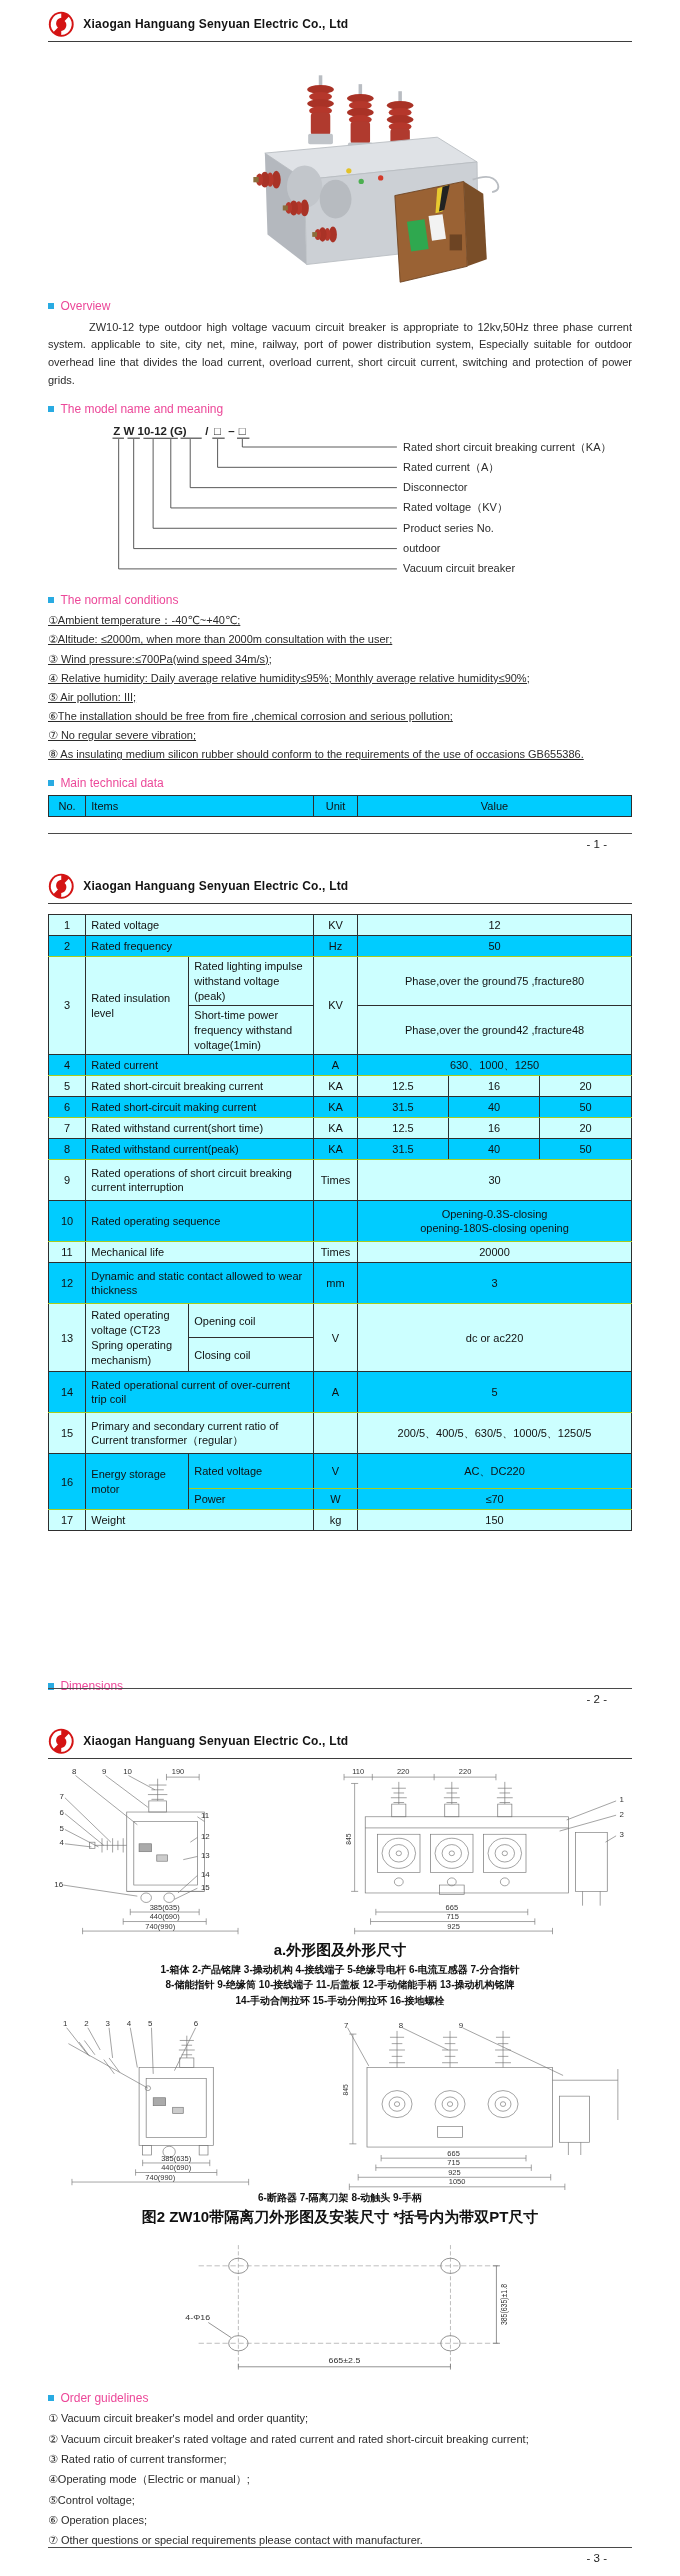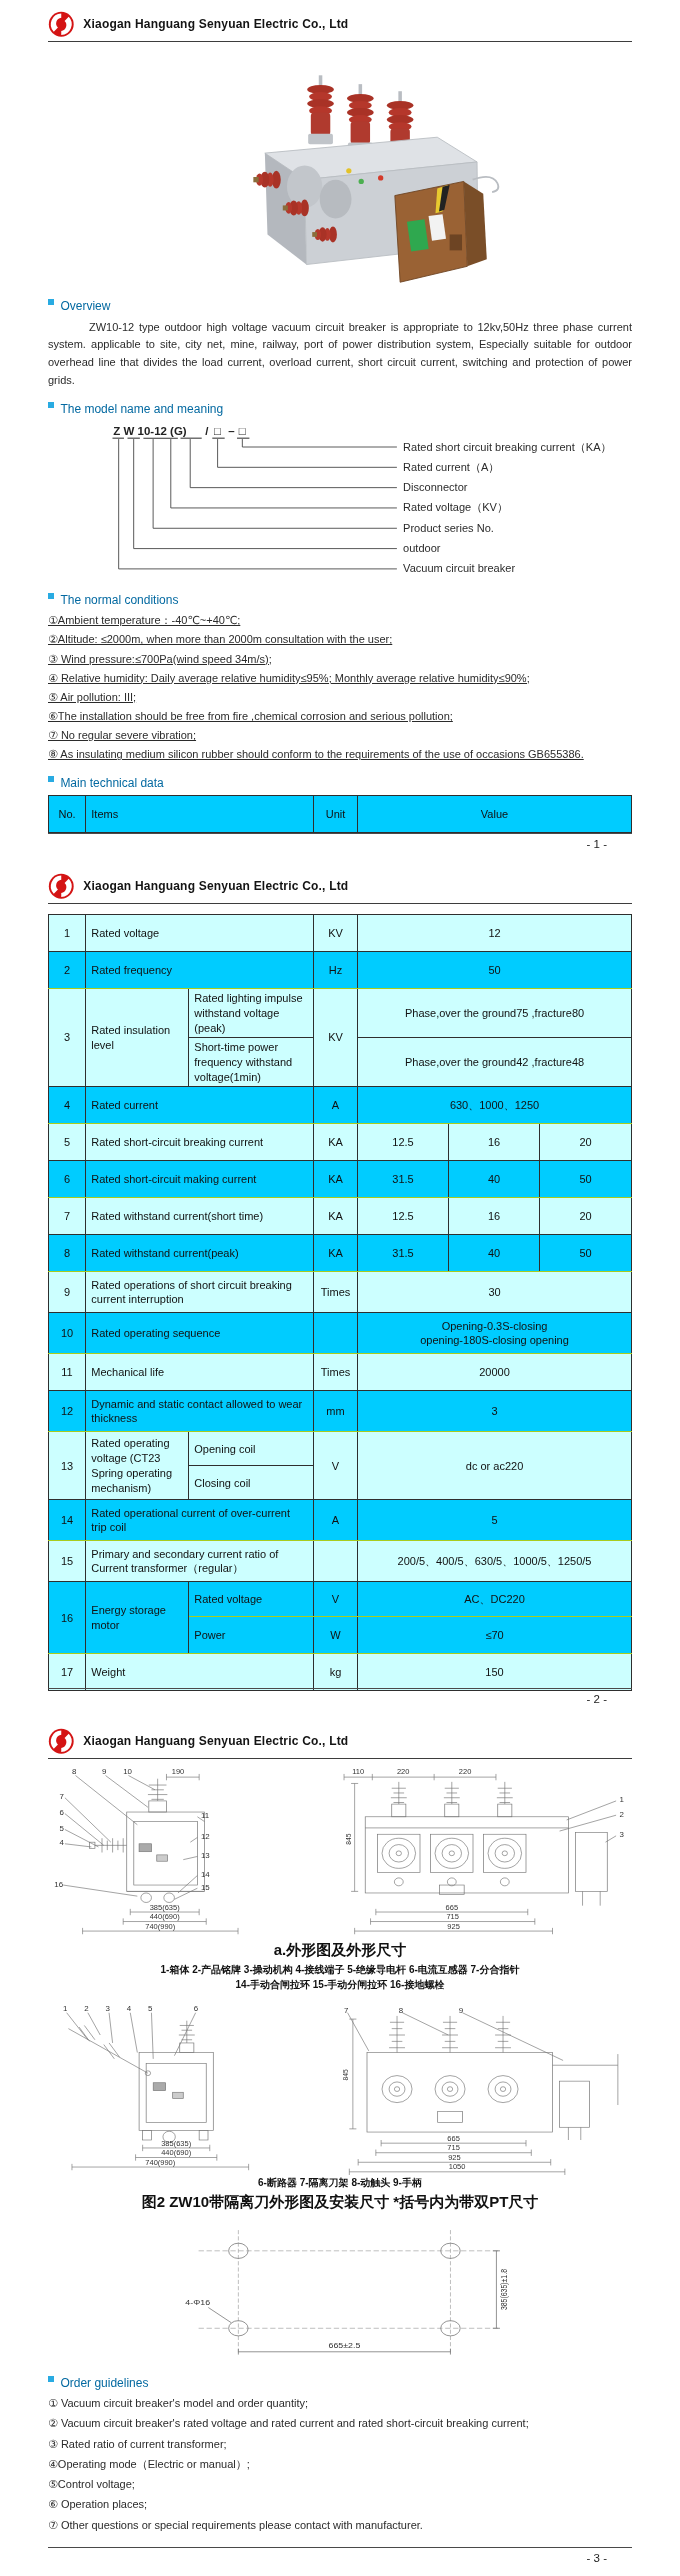--- a/index.html
+++ b/index.html
@@ -5,37 +5,37 @@
   html,body{margin:0;padding:0;}
   body{width:680px;background:#ffffff;font-family:"Liberation Sans","DejaVu Sans",sans-serif;color:#2b2b2b;}
   .page{position:relative;width:680px;overflow:hidden;}
   .p1{height:862px;} .p2{height:855px;} .p3{height:859px;}
   .inner{margin:0 48px;}
   
   .hdr{display:flex;align-items:center;gap:8.8px;padding-top:10.6px;border-bottom:1.8px solid #3d3d3d;padding-bottom:3.5px;text-align:right;}
   .hdr .logo{width:26.5px;height:26.5px;flex:0 0 auto;}
   .hdr .cname{font-size:12px;font-weight:bold;color:#141414;letter-spacing:0.2px;}
   
-  .shead{display:flex;align-items:flex-start;gap:6.2px;margin:12.4px 0 5.3px 0;color:#0369a1;font-size:12px;}
+  .shead{display:flex;align-items:center;gap:6.2px;margin:12.4px 0 5.3px 0;color:#ec4899;font-size:12px;}
   .shead .sq{width:6.2px;height:6.2px;background:#29abe2;flex:0 0 auto;}
   
   .para{font-size:11px;line-height:1.62;text-align:justify;text-indent:41px;margin:1.8px 0;}
   .cond{font-size:11px;line-height:1.58;text-align:justify;margin:1.8px 0;text-decoration:underline;}
   .order-item{font-size:11px;line-height:1.6;margin:2.7px 0;padding-left:23px;text-indent:-23px;text-align:justify;}
   
   .photo-wrap{text-align:center;margin:5.3px 0 0 0;}
   
   table.tech{border-collapse:collapse;width:583px;table-layout:fixed;border:1.8px solid #1b1b1b;font-size:11px;}
   table.tech td,table.tech th{border:0.9px solid #2e2e2e;padding:1.8px 5.3px;line-height:1.35;vertical-align:middle;color:#111;font-weight:normal;}
   td.c,th.c{text-align:center;}
   tr.hd td{background:#00ccff;}
   tr.lt td{background:#ccffff;}
   tr.bt td{background:#00ccff;border-top:1.8px solid #a9cc1d;border-bottom:1.8px solid #a9cc1d;}
   .preline{white-space:pre-line;}
-  .h24{height:37px;} .h46{height:41px;} .h56{height:49px;} .h39{height:34px;} .h40{height:35px;}
+  .h24{height:21px;} .h46{height:41px;} .h56{height:49px;} .h39{height:34px;} .h40{height:35px;}
   
   .pagefoot{position:absolute;left:48px;right:48px;bottom:12.4px;border-top:1.8px solid #4a4a4a;}
   .pagefoot .pnum{text-align:right;font-size:11.5px;padding:3.5px 25px 0 0;color:#222;}
   
   .fig{display:block;margin:7px auto 0 auto;}
   .figcap{font-size:15px;font-weight:bold;text-align:center;margin:2.7px 0;color:#111;}
   .figlegend{font-size:10px;font-weight:bold;text-align:center;line-height:1.45;margin:0.9px 0;color:#111;}
   svg text{font-family:"Liberation Sans","DejaVu Sans",sans-serif;}
   .dimtxt{font-size:8.5px;fill:#333;}
   .callout{font-size:9px;fill:#333;}
@@ -515,20 +515,21 @@
         <text x="646" y="46" class="callout">1</text>
         <text x="646" y="64" class="callout">2</text>
         <text x="646" y="90" class="callout">3</text>
         <text x="456" y="181" class="dimtxt" text-anchor="middle">665</text>
         <text x="457" y="193" class="dimtxt" text-anchor="middle">715</text>
         <text x="458" y="205" class="dimtxt" text-anchor="middle">925</text>
       </g>
     </svg>
     <div class="figcap">a.外形图及外形尺寸</div>
     <div class="figlegend">1-箱体  2-产品铭牌  3-操动机构  4-接线端子  5-绝缘导电杆  6-电流互感器  7-分合指针</div>
+    <div class="figlegend">8-储能指针  9-绝缘筒  10-接线端子  11-后盖板  12-手动储能手柄  13-操动机构铭牌</div>
     <div class="figlegend">14-手动合闸拉环  15-手动分闸拉环  16-接地螺栓</div>
 
     <svg class="fig" width="583" height="175" viewBox="0 0 660 220" preserveAspectRatio="none">
       <g transform="translate(14,4)" stroke="#777" stroke-width="0.8" fill="none">
         <line x1="6" y1="12" x2="30" y2="46"></line>
           <line x1="30" y1="12" x2="44" y2="40"></line>
           <line x1="54" y1="12" x2="58" y2="50"></line>
         <line x1="78" y1="12" x2="86" y2="62"></line>
           <line x1="102" y1="12" x2="104" y2="70"></line>
           <line x1="152" y1="12" x2="128" y2="66"></line>

